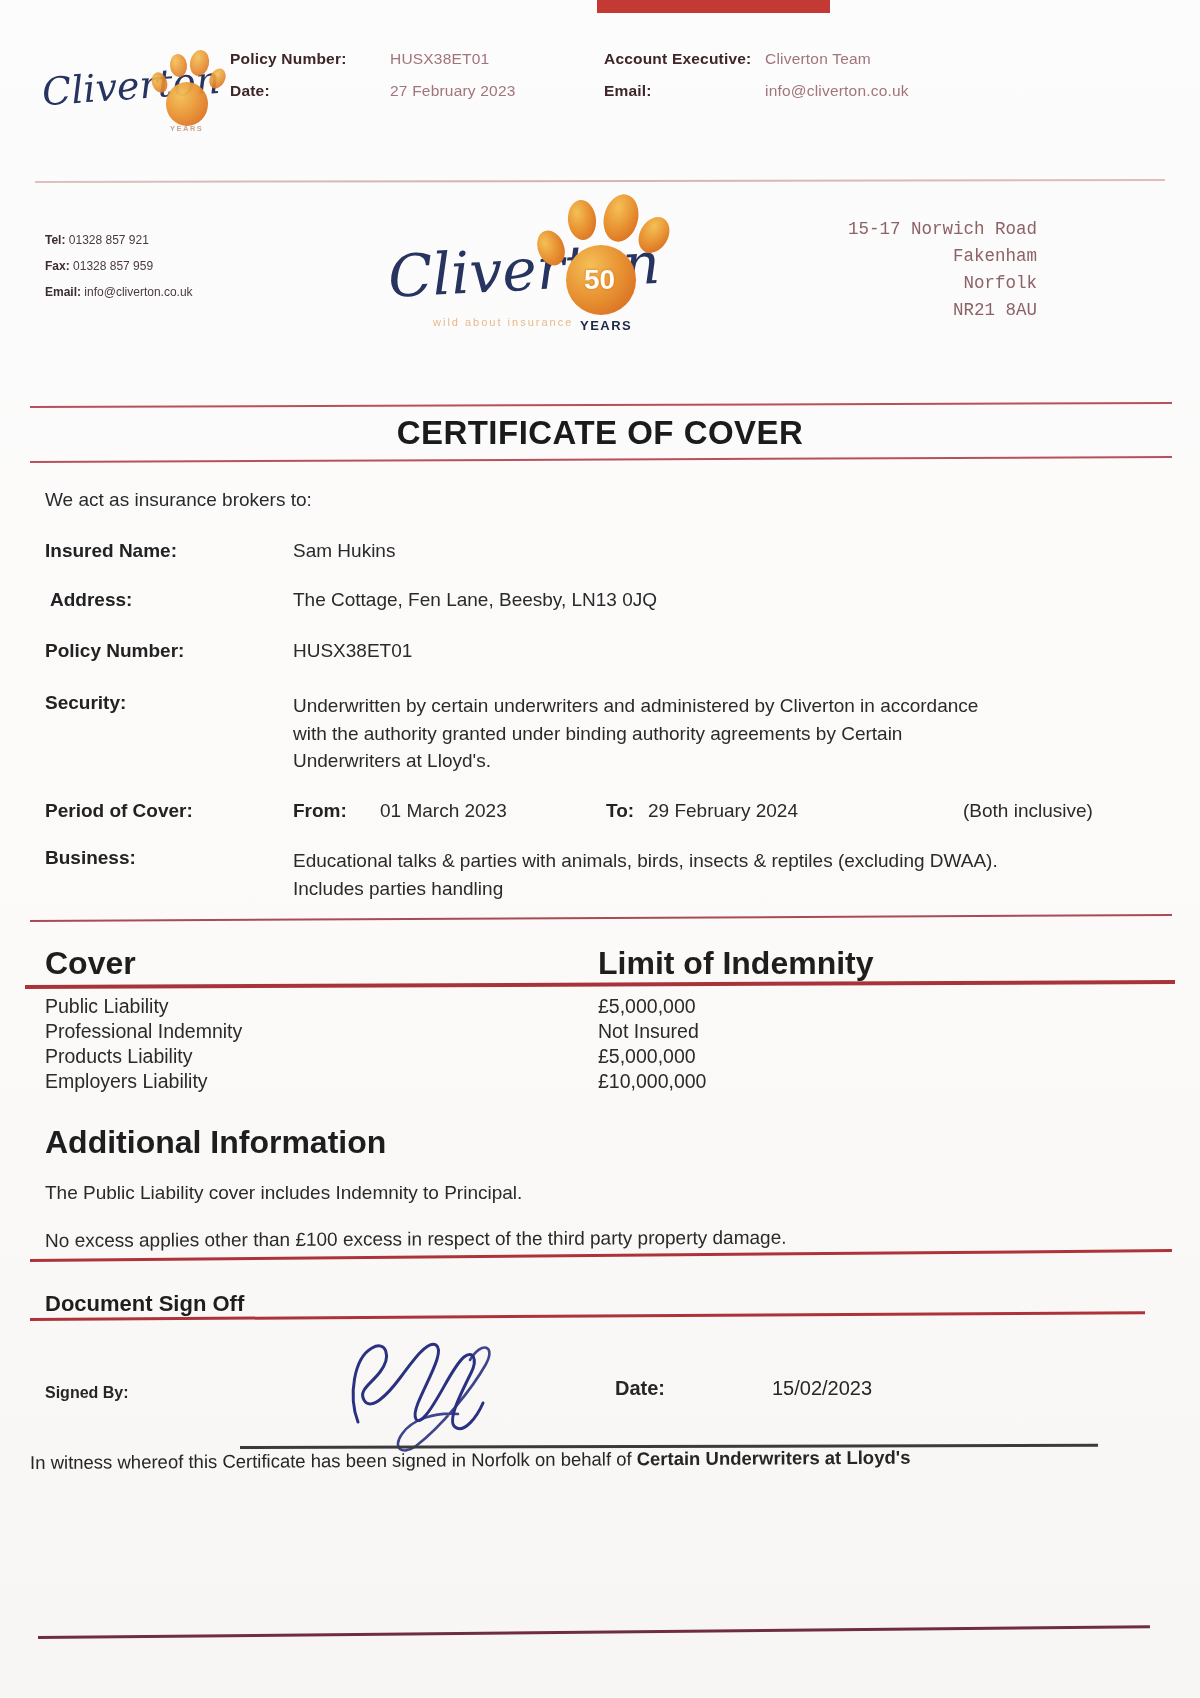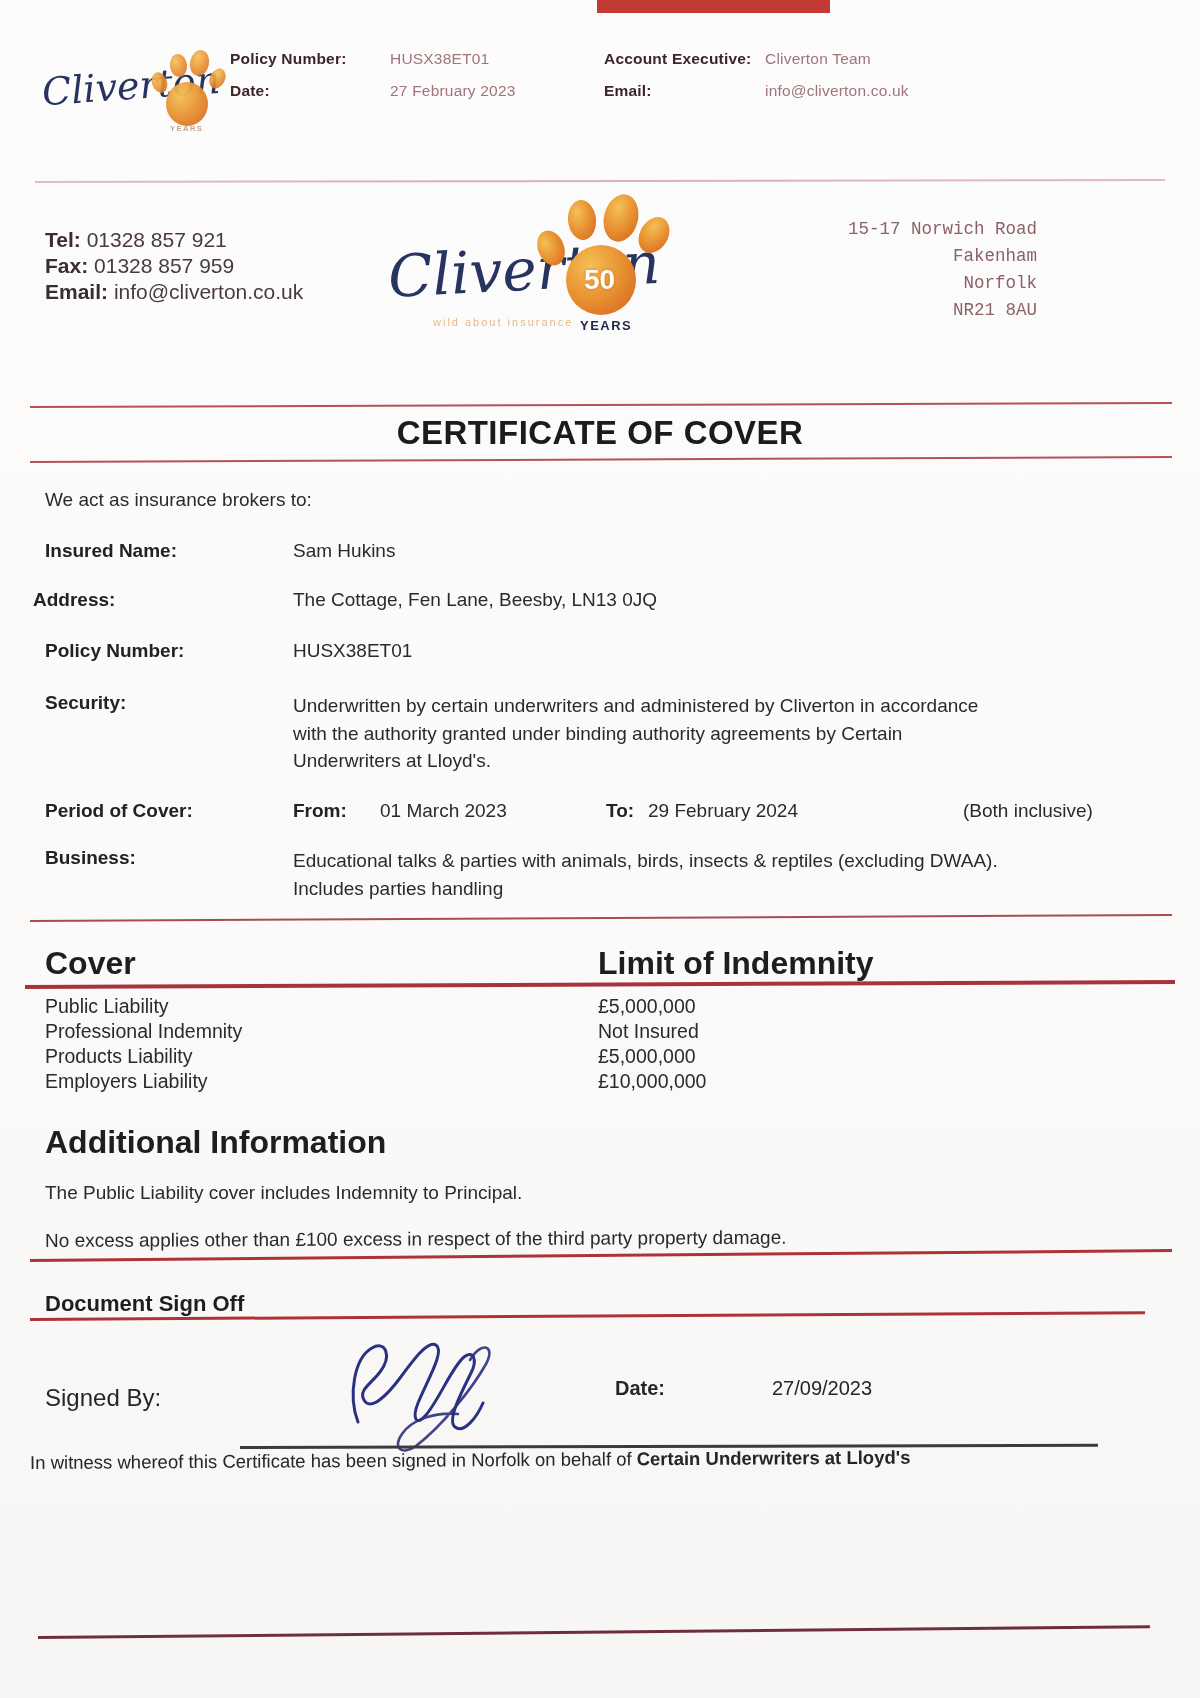--- a/index.html
+++ b/index.html
@@ -22,21 +22,21 @@
   .hlbl{font-size:15.5px;font-weight:bold;color:#3d2528;letter-spacing:.2px;}
   .hval{font-size:15.5px;color:#a0747a;letter-spacing:.2px;}
   .divider{height:2px;background:linear-gradient(90deg,#d8aaaa,#c89a9a 40%,#d4a8a8);opacity:.75;}
   
   .script{font-family:"DejaVu Serif",serif;font-style:italic;color:#273460;white-space:nowrap;}
   .toe,.pad{position:absolute;border-radius:50%;background:radial-gradient(ellipse at 35% 30%,#f4c055 0%,#e89232 48%,#d2601c 100%);}
   .badge50{position:absolute;color:#fffdf6;font-weight:bold;text-shadow:0 0 3px rgba(210,96,28,.8);}
   .yearscap{position:absolute;font-weight:bold;letter-spacing:1.5px;color:#1c2947;}
   .tagline{position:absolute;color:#d98a3a;opacity:.6;filter:blur(.6px);letter-spacing:2px;font-size:11px;white-space:nowrap;}
   
-  .cline{font-size:21px;color:#4a3a3e;line-height:26px;white-space:nowrap;}
+  .cline{font-size:12px;color:#4a3a3e;line-height:26px;white-space:nowrap;}
   .cline .b{color:#3b2c30;}
   .addr{font-size:17.5px;color:#8c6266;line-height:27px;text-align:right;}
   
   .rule{transform-origin:left center;}
   
   .title{width:1200px;text-align:center;font-size:34px;font-weight:bold;color:#1b1b1b;transform:scaleX(.97);letter-spacing:.5px;}
   .t19{font-size:19px;color:#2a2a2a;}
   .lab{font-size:19px;font-weight:bold;color:#222;}
   .mline{line-height:27.5px;}
   .th24{font-size:32px;font-weight:bold;color:#1e1e1e;}
@@ -103,21 +103,21 @@
 
   <div class="abs rule" style="left:30px;top:406px;width:1142px;height:2px;background:#b8505a;transform:rotate(-0.2deg);"></div>
   <div class="abs title" style="left:0;top:413px;">CERTIFICATE OF COVER</div>
   <div class="abs rule" style="left:30px;top:461px;width:1142px;height:2px;background:#b8505a;transform:rotate(-0.25deg);"></div>
 
   <div class="abs t19" style="left:45px;top:489px;">We act as insurance brokers to:</div>
 
   <div class="abs lab" style="left:45px;top:540px;">Insured Name:</div>
   <div class="abs t19" style="left:293px;top:540px;">Sam Hukins</div>
 
-  <div class="abs lab" style="left:33px;top:589px;text-align:center;">Address:</div>
+  <div class="abs lab" style="left:50px;top:589px;text-align:center;">Address:</div>
   <div class="abs t19" style="left:293px;top:589px;">The Cottage, Fen Lane, Beesby, LN13 0JQ</div>
 
   <div class="abs lab" style="left:45px;top:640px;">Policy Number:</div>
   <div class="abs t19" style="left:293px;top:640px;">HUSX38ET01</div>
 
   <div class="abs lab" style="left:45px;top:692px;">Security:</div>
   <div class="abs t19 mline" style="left:293px;top:692px;width:790px;">
     <div>Underwritten by certain underwriters and administered by Cliverton in accordance</div>
     <div>with the authority granted under binding authority agreements by Certain</div>
     <div>Underwriters at Lloyd's.</div>
@@ -153,29 +153,29 @@
   <div class="abs trow" style="left:598px;top:1070px;">£10,000,000</div>
 
   <div class="abs th24" style="left:45px;top:1124px;">Additional Information</div>
   <div class="abs t19" style="left:45px;top:1182px;">The Public Liability cover includes Indemnity to Principal.</div>
   <div class="abs t19" style="left:45px;top:1230px;transform:rotate(-0.25deg);transform-origin:left top;">No excess applies other than £100 excess in respect of the third party property damage.</div>
   <div class="abs rule" style="left:30px;top:1259px;width:1142px;height:3px;background:#ad3338;transform:rotate(-0.5deg);"></div>
 
   <div class="abs" style="left:45px;top:1291px;font-size:22px;font-weight:bold;color:#1e1e1e;">Document Sign Off</div>
   <div class="abs rule" style="left:30px;top:1318px;width:1115px;height:3px;background:#ad3338;transform:rotate(-0.35deg);"></div>
 
-  <div class="abs" style="left:45px;top:1384px;font-size:24px;font-weight:normal;">Signed By:</div>
+  <div class="abs" style="left:45px;top:1384px;font-size:16px;font-weight:bold;">Signed By:</div>
 
   <svg class="abs" style="left:328px;top:1324px;" width="185" height="128" viewBox="0 0 185 128">
     <path d="M30,98 C20,72 26,34 44,24 c14,-8 20,8 8,24 c-8,11 -22,18 -16,28 c7,12 24,-6 36,-22 c14,-19 28,-38 36,-33 c9,6 -8,34 -18,58 c-6,15 -2,24 8,12 c14,-17 26,-48 38,-58 c9,-7 14,2 7,16 c-11,22 -24,48 -16,54 c9,7 22,-10 28,-24" fill="none" stroke="#2a3180" stroke-width="3" stroke-linecap="round"></path>
     <path d="M142,36 c12,-20 26,-14 16,4 c-14,25 -44,62 -70,82 c-14,10 -24,2 -14,-12 c10,-15 34,-22 56,-20" fill="none" stroke="#2a3180" stroke-width="2.6" stroke-linecap="round" opacity=".9"></path>
   </svg>
 
   <div class="abs" style="left:615px;top:1377px;font-size:20px;font-weight:bold;">Date:</div>
-  <div class="abs" style="left:772px;top:1377px;font-size:20px;">27/09/2023</div>
+  <div class="abs" style="left:772px;top:1377px;font-size:20px;">15/02/2023</div>
 
   <div class="abs sign-line rule" style="left:240px;top:1446px;width:858px;height:2.5px;transform:rotate(-0.15deg);"></div>
 
   <div class="abs wit" style="left:30px;top:1452px;transform:rotate(-0.35deg);">
     <span>In witness whereof this Certificate has been signed in Norfolk on behalf of</span><span class="b" style="margin-left:5px;">Certain Underwriters at Lloyd's</span>
   </div>
 
   <div class="abs rule" style="left:38px;top:1636px;width:1112px;height:2.5px;background:#6e2e40;transform:rotate(-0.55deg);"></div>
 
 </div>

